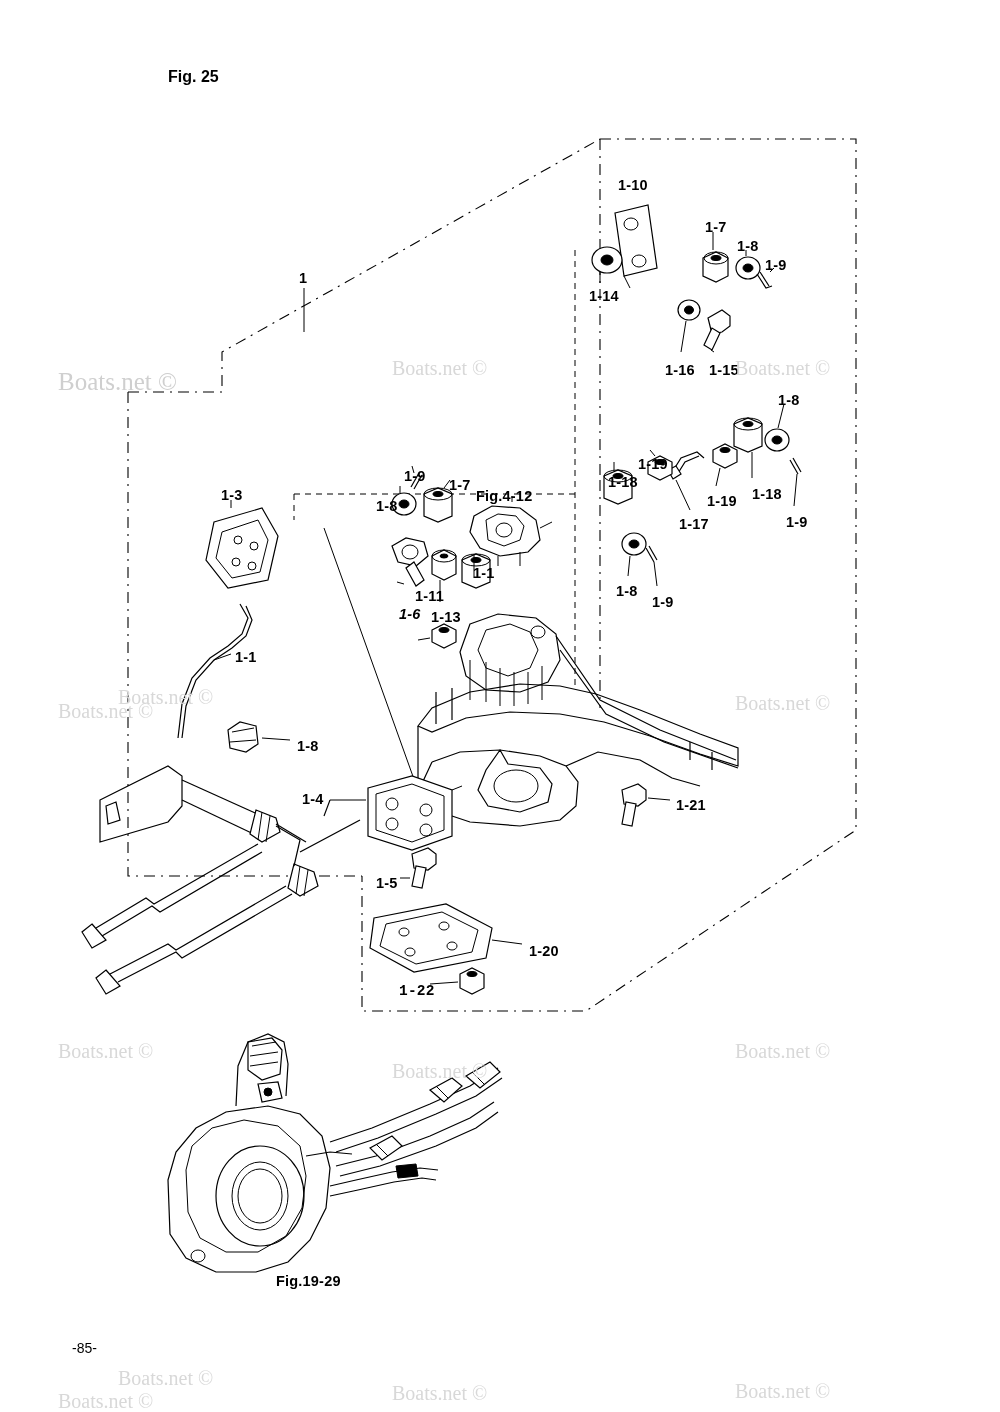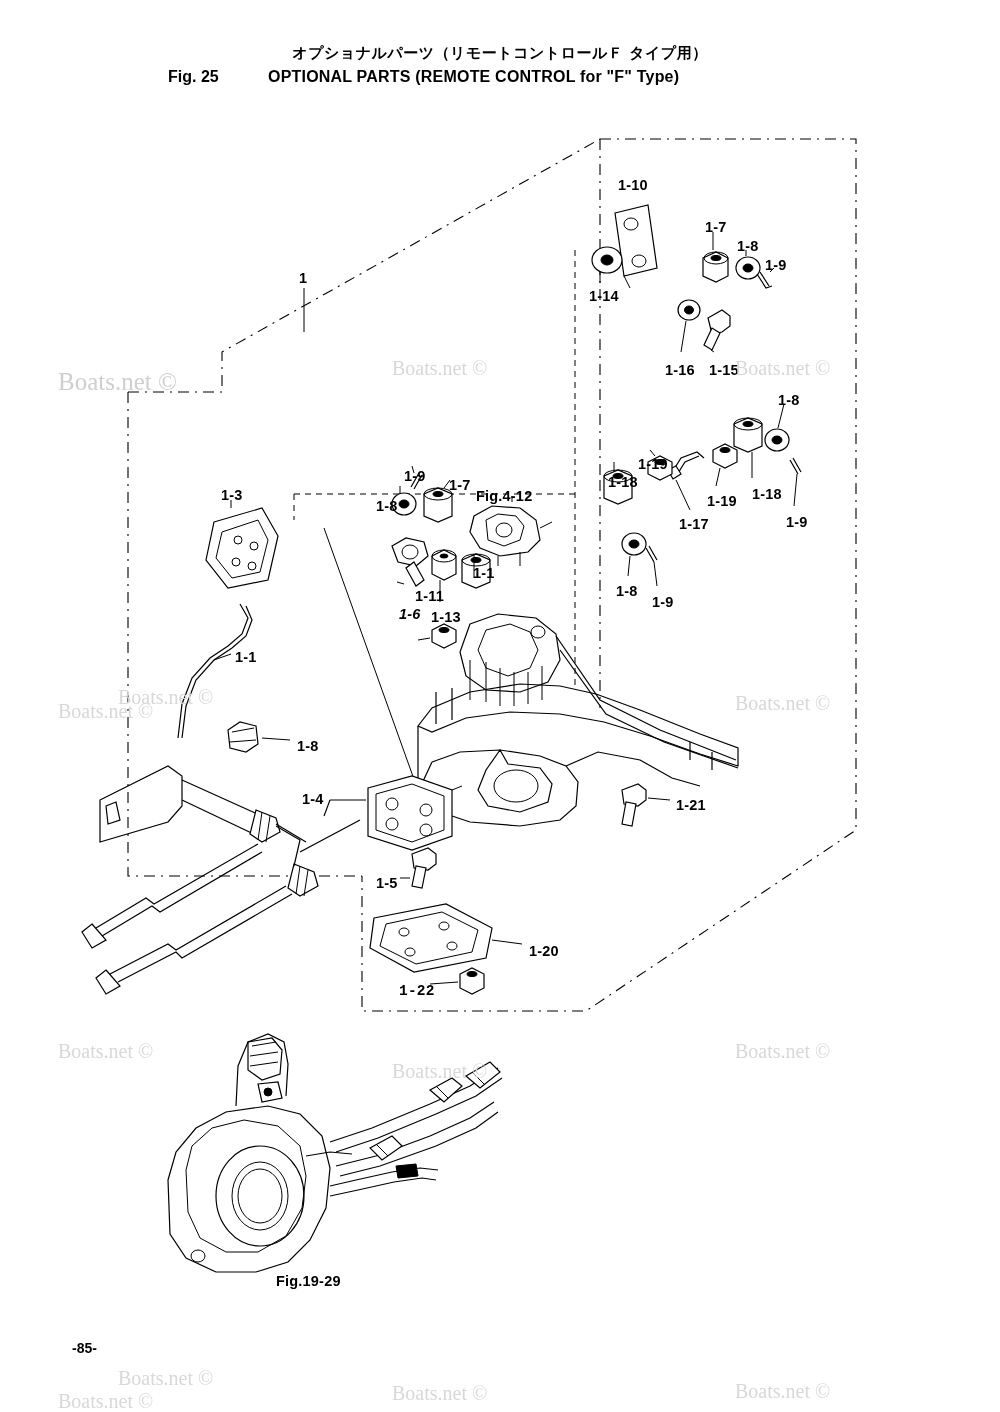--- a/index.html
+++ b/index.html
@@ -46,21 +46,21 @@
     font-weight: bold;
     letter-spacing: 0.2px;
     color: #000;
     white-space: nowrap;
   }
   .page-no {
     position: absolute;
     left: 72px;
     top: 1340px;
     font-size: 14px;
-    font-weight: bold;
+    font-weight: normal;
     color: #000;
   }
 
   
   .lbl {
     position: absolute;
     font-size: 14.5px;
     font-weight: bold;
     color: #000;
     white-space: nowrap;
@@ -115,23 +115,21 @@
     fill: #000;
     stroke: #000;
     stroke-width: 1;
   }
 </style>
 </head>
 <body>
 
 <div id="page">
 
-  <div class="jp-title">オプショナルパーツ（リモートコントロールＦ タイプ用）</div>
   <div class="fig-no">Fig. 25</div>
-  <div class="en-title">OPTIONAL PARTS (REMOTE CONTROL for "F" Type)</div>
   <div class="page-no">-85-</div>
 
   <svg id="art" viewBox="0 0 1000 1412">
 
     <g>
       <path class="dash" d="M600 139 L856 139 L856 830 L586 1011 L362 1011 L362 876"></path>
       <path class="dash" d="M600 139 L600 480"></path>
       <path class="dash" d="M128 392 L128 876 L362 876"></path>
       <path class="dash" d="M128 392 L222 392 L222 352 L600 139"></path>
       <path class="dash" d="M600 480 L600 708"></path>

